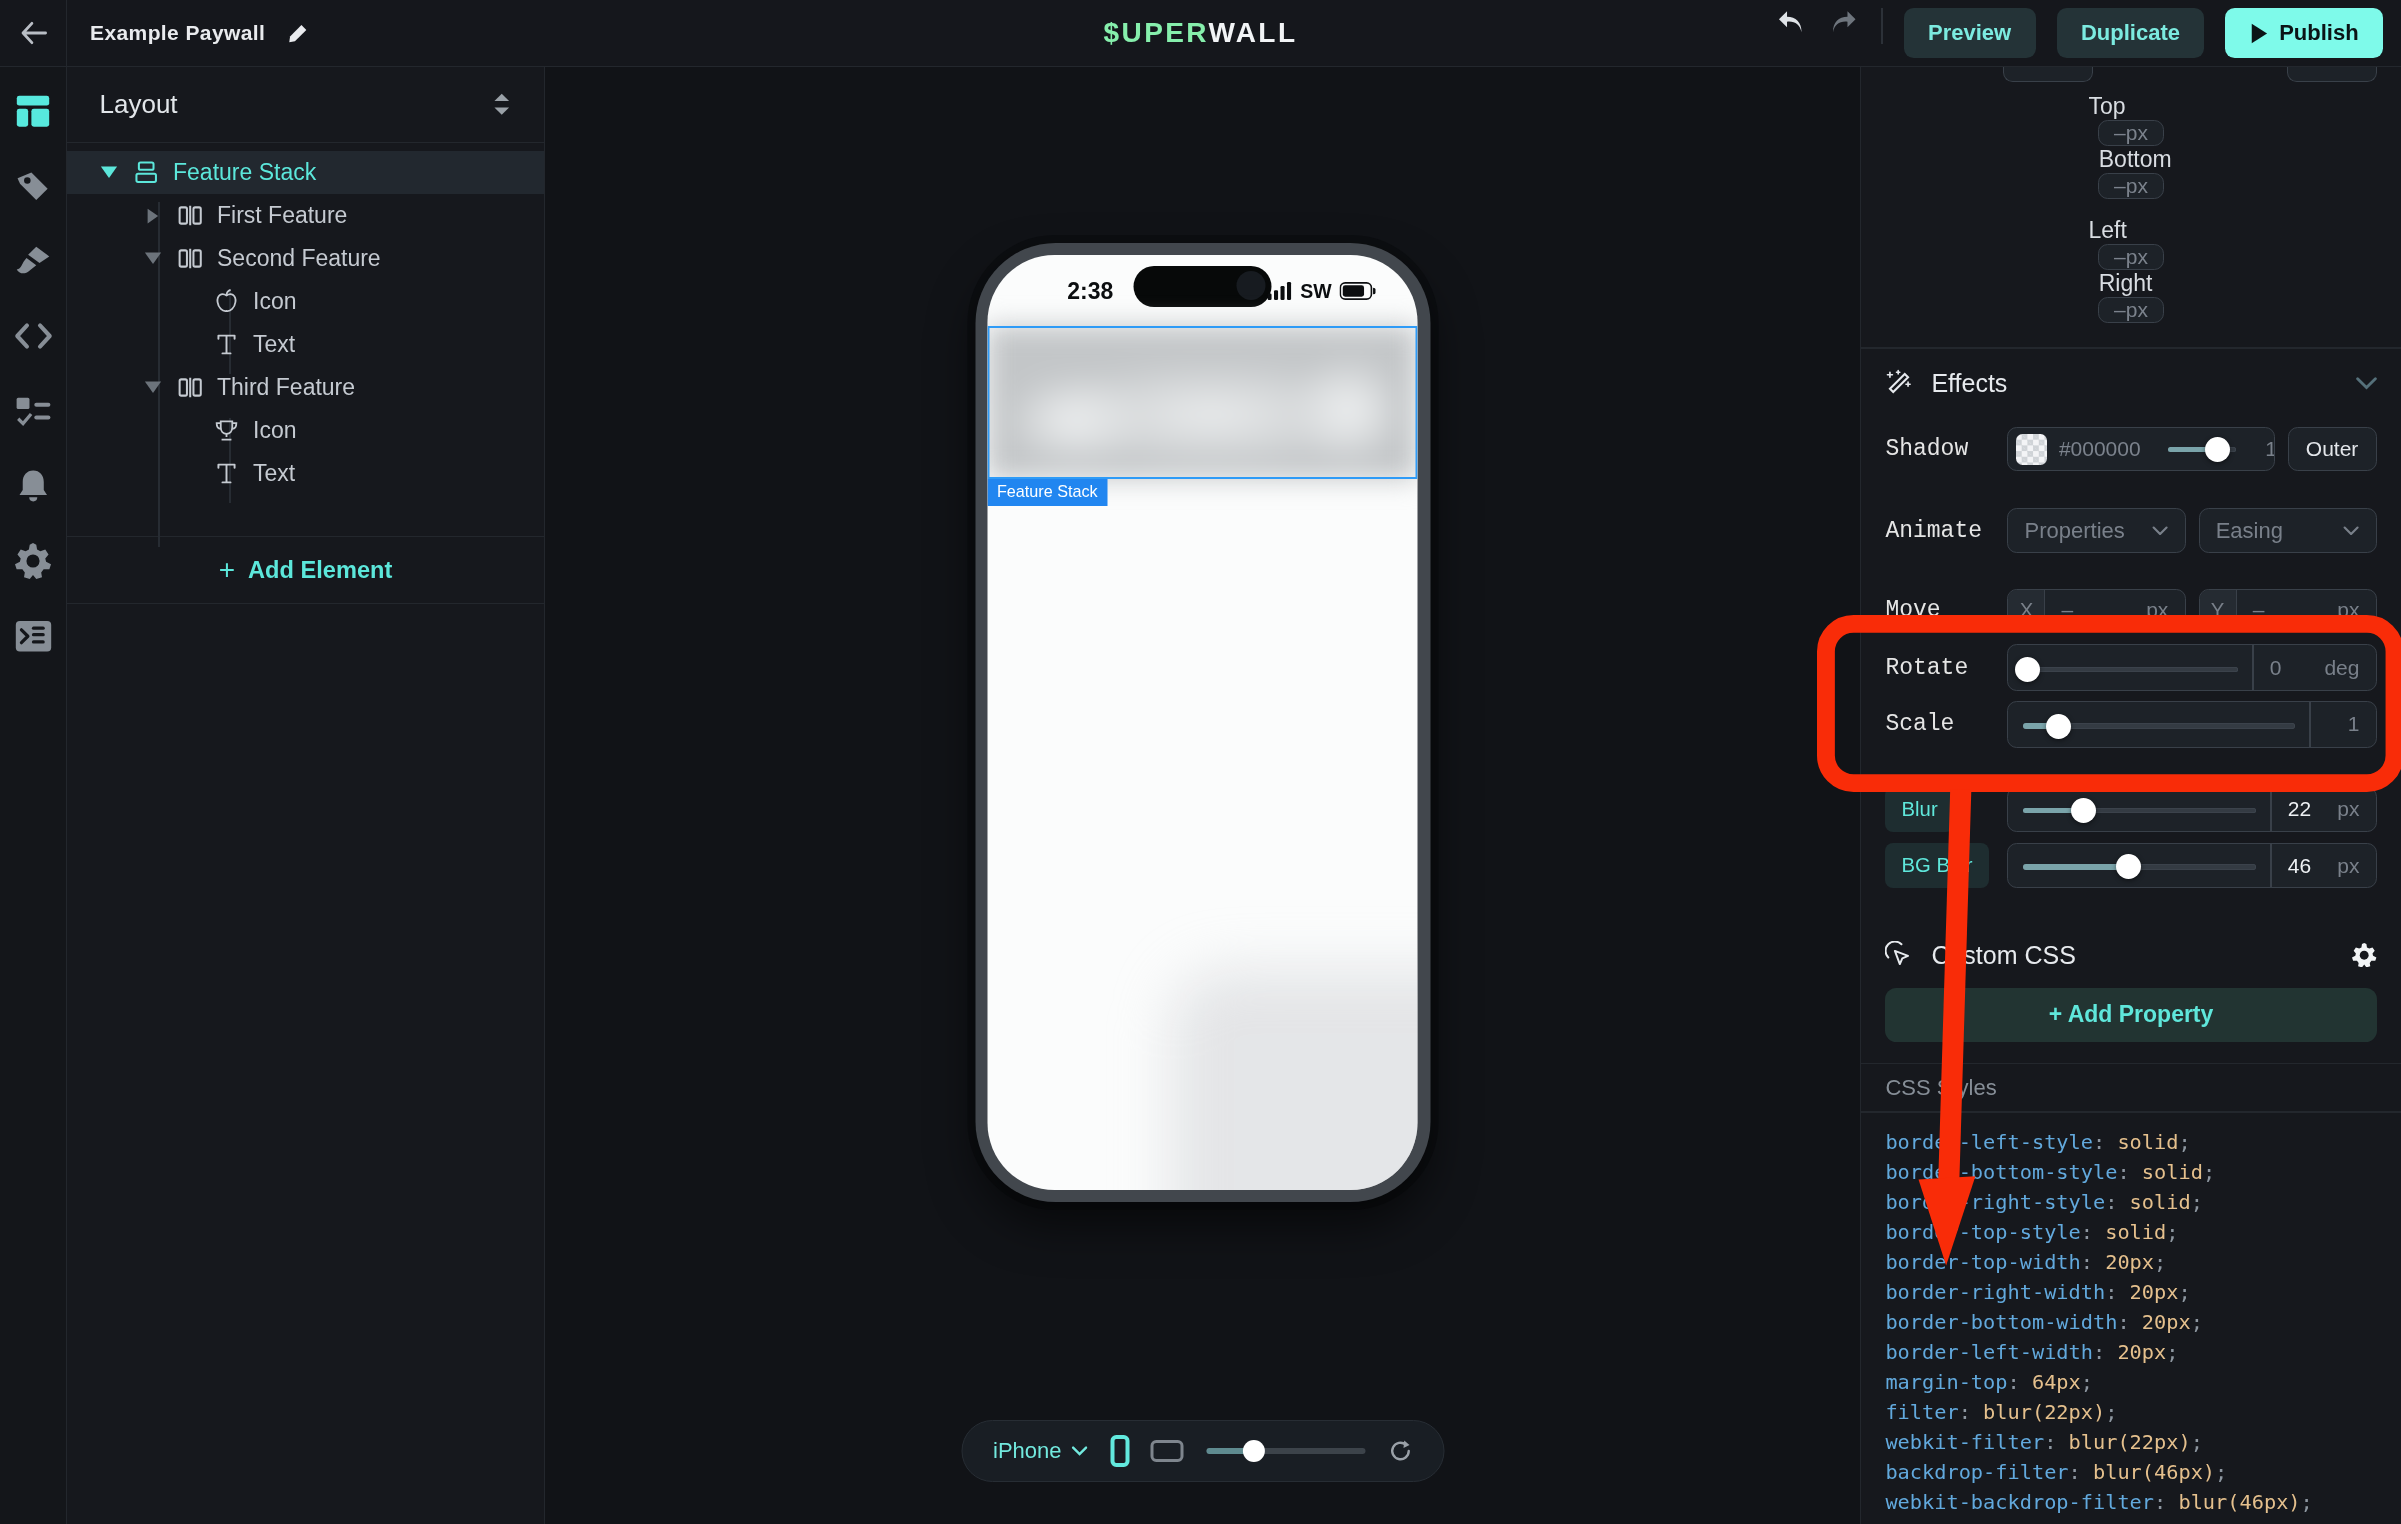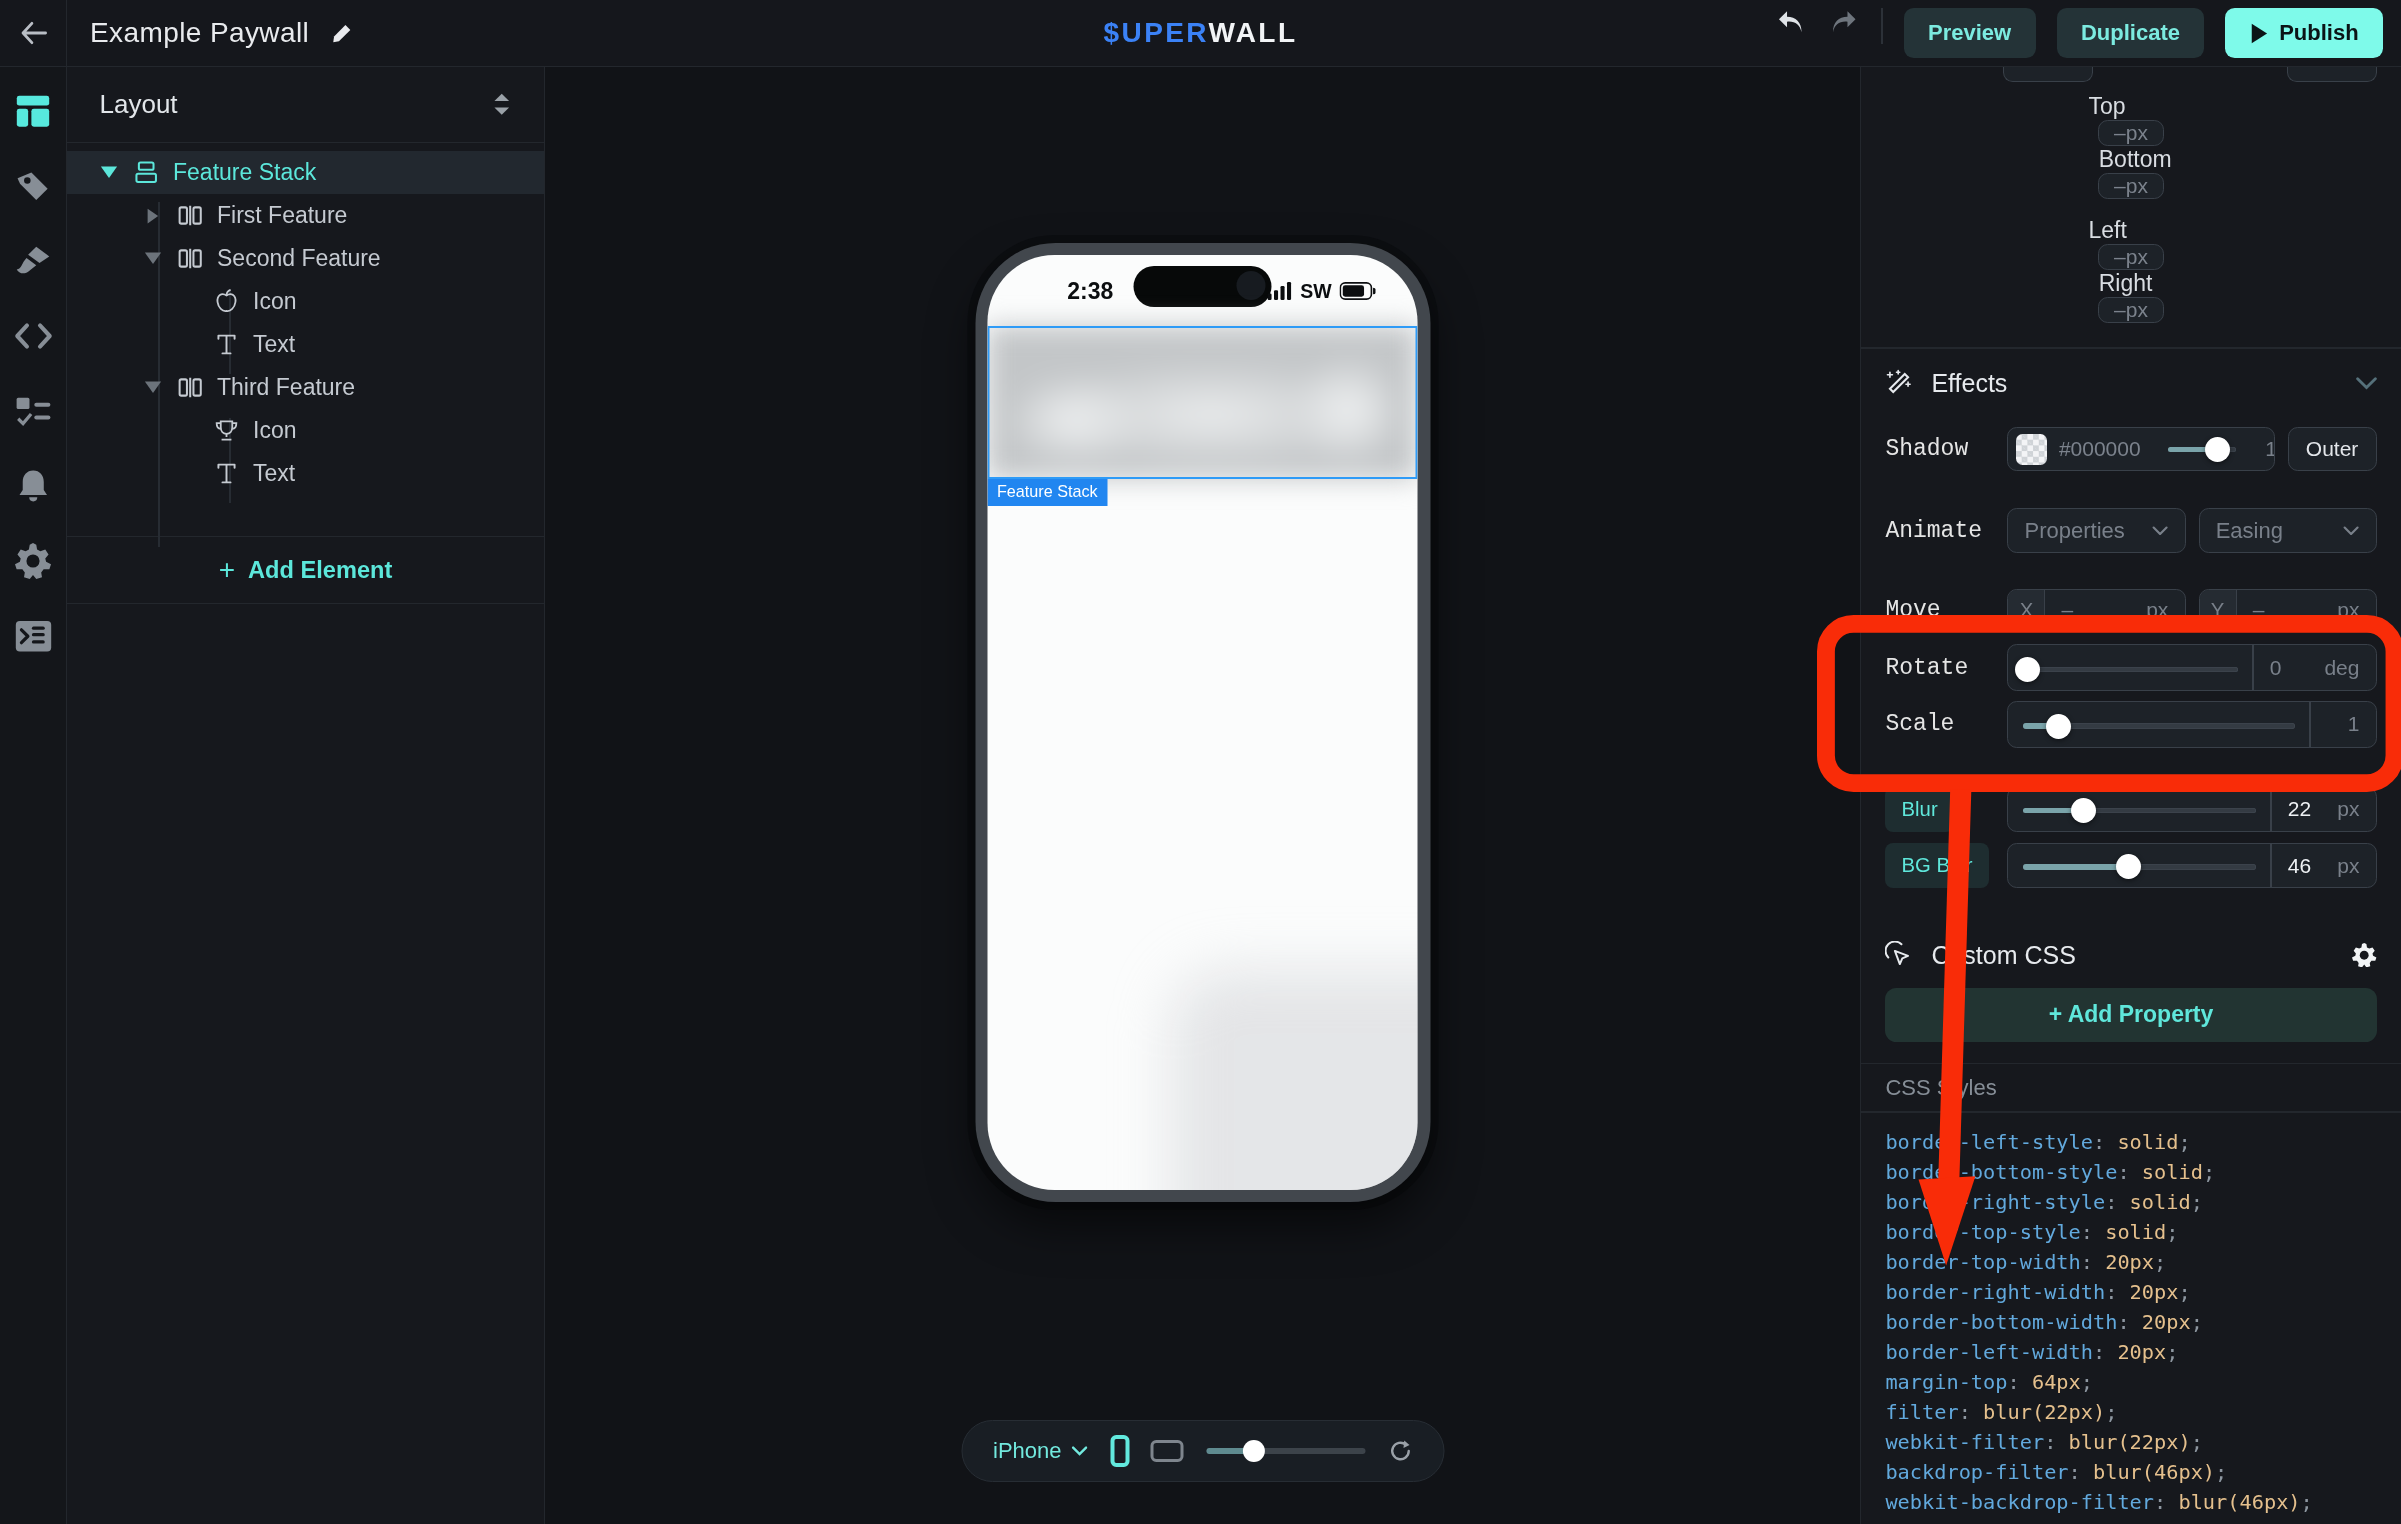--- a/index.html
+++ b/index.html
@@ -6,24 +6,24 @@
   html,body { width:2401px; height:1524px; overflow:hidden; background:#111317;
     font-family:"Liberation Sans", sans-serif; }
   .app { position:relative; width:2401px; height:1524px; display:flex; flex-direction:column; }
 
   
   .topbar { height:67px; background:#15171c; border-bottom:1.6px solid #23272d;
     display:flex; align-items:center; position:relative; flex:0 0 auto; }
   .back-zone { width:67px; height:100%; display:flex; align-items:center; justify-content:center;
     border-right:1.6px solid #23272d; cursor:pointer; }
   .doc-title-wrap { display:flex; align-items:center; gap:21px; padding-left:23px; }
-  .doc-title { font-size:28px; font-weight:400; color:#e9ebee; letter-spacing:0.4px;text-align:center; }
+  .doc-title { font-size:21px; font-weight:700; color:#e9ebee; letter-spacing:0.4px;text-align:center; }
   .logo { position:absolute; left:50%; top:50%; transform:translate(-50%,-50%);
     font-size:28px; font-weight:800; letter-spacing:2.4px; white-space:nowrap; }
-  .logo .lg-a { color:#3b82f6; } .logo .lg-b { color:#f2f4f6; }
+  .logo .lg-a { color:#86efac; } .logo .lg-b { color:#f2f4f6; }
   .top-right { margin-left:auto; display:flex; align-items:flex-start; gap:21px; padding-right:18px; }
   .tb-divider { width:1.6px; height:36px; background:#2c3138; }
   .btn { height:50px; border-radius:9.7px; display:flex; align-items:center; justify-content:center;
     padding:0 24.4px; font-size:22px; font-weight:700; cursor:pointer; }
   .btn-ghost { background:#243337; color:#7cebe0; }
   .btn-publish { background:#7efaea; color:#0b1416; gap:11.4px; }
 
   
   .body-row { flex:1; display:flex; min-height:0; }
 

